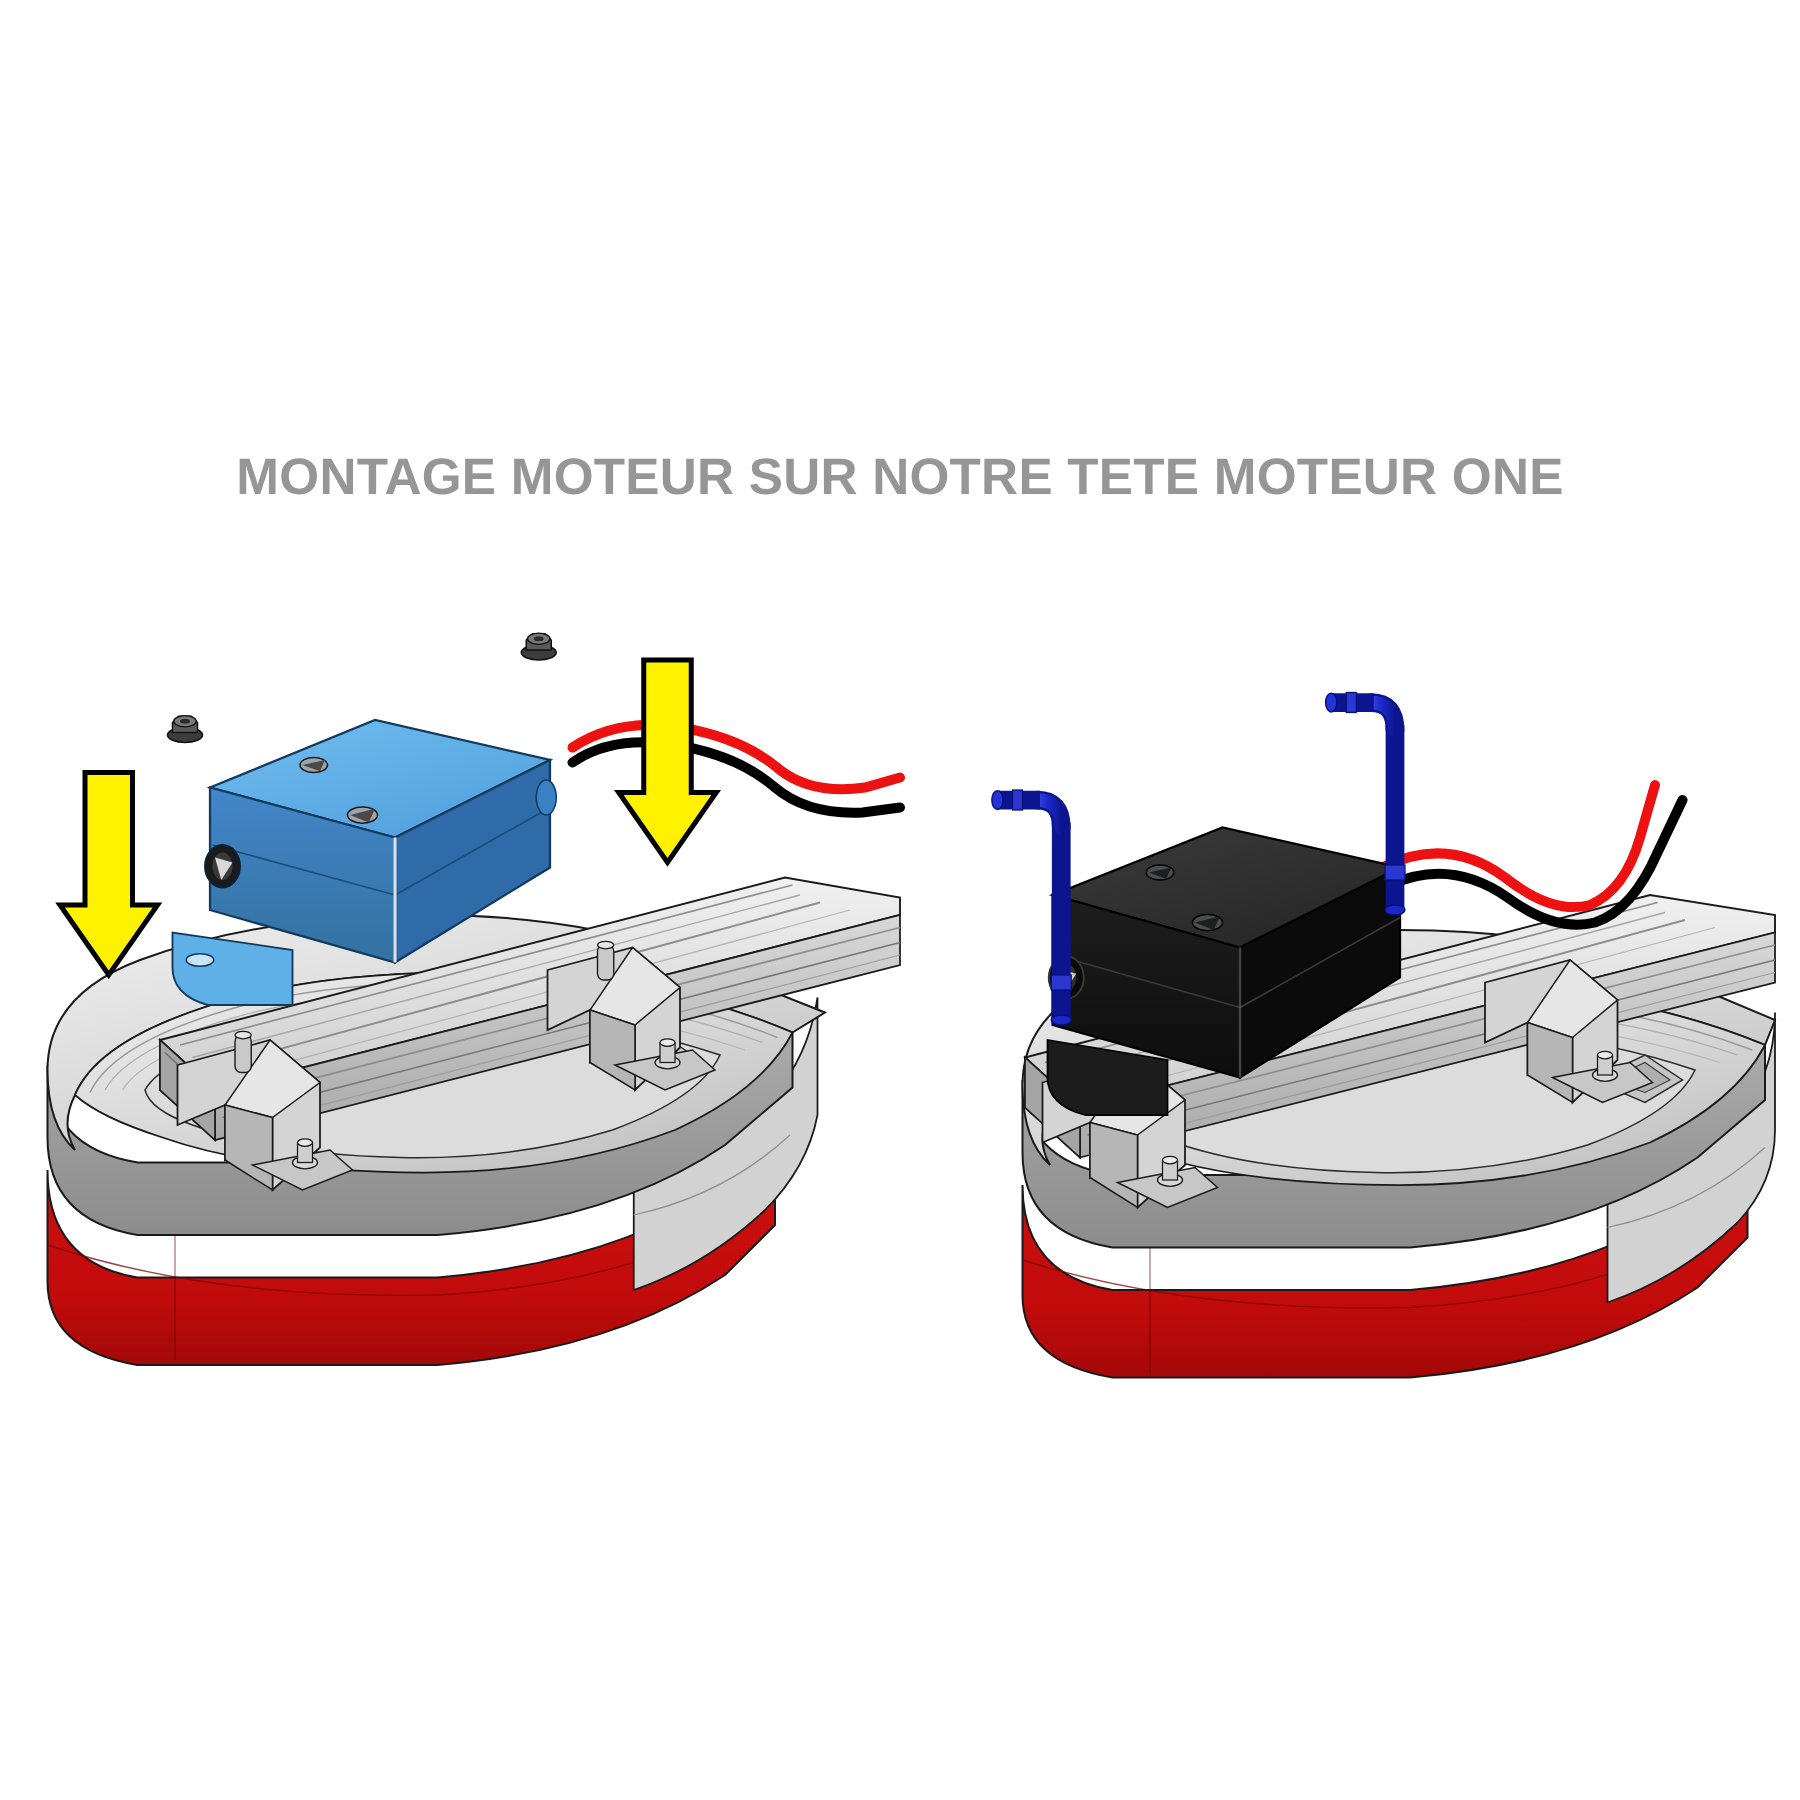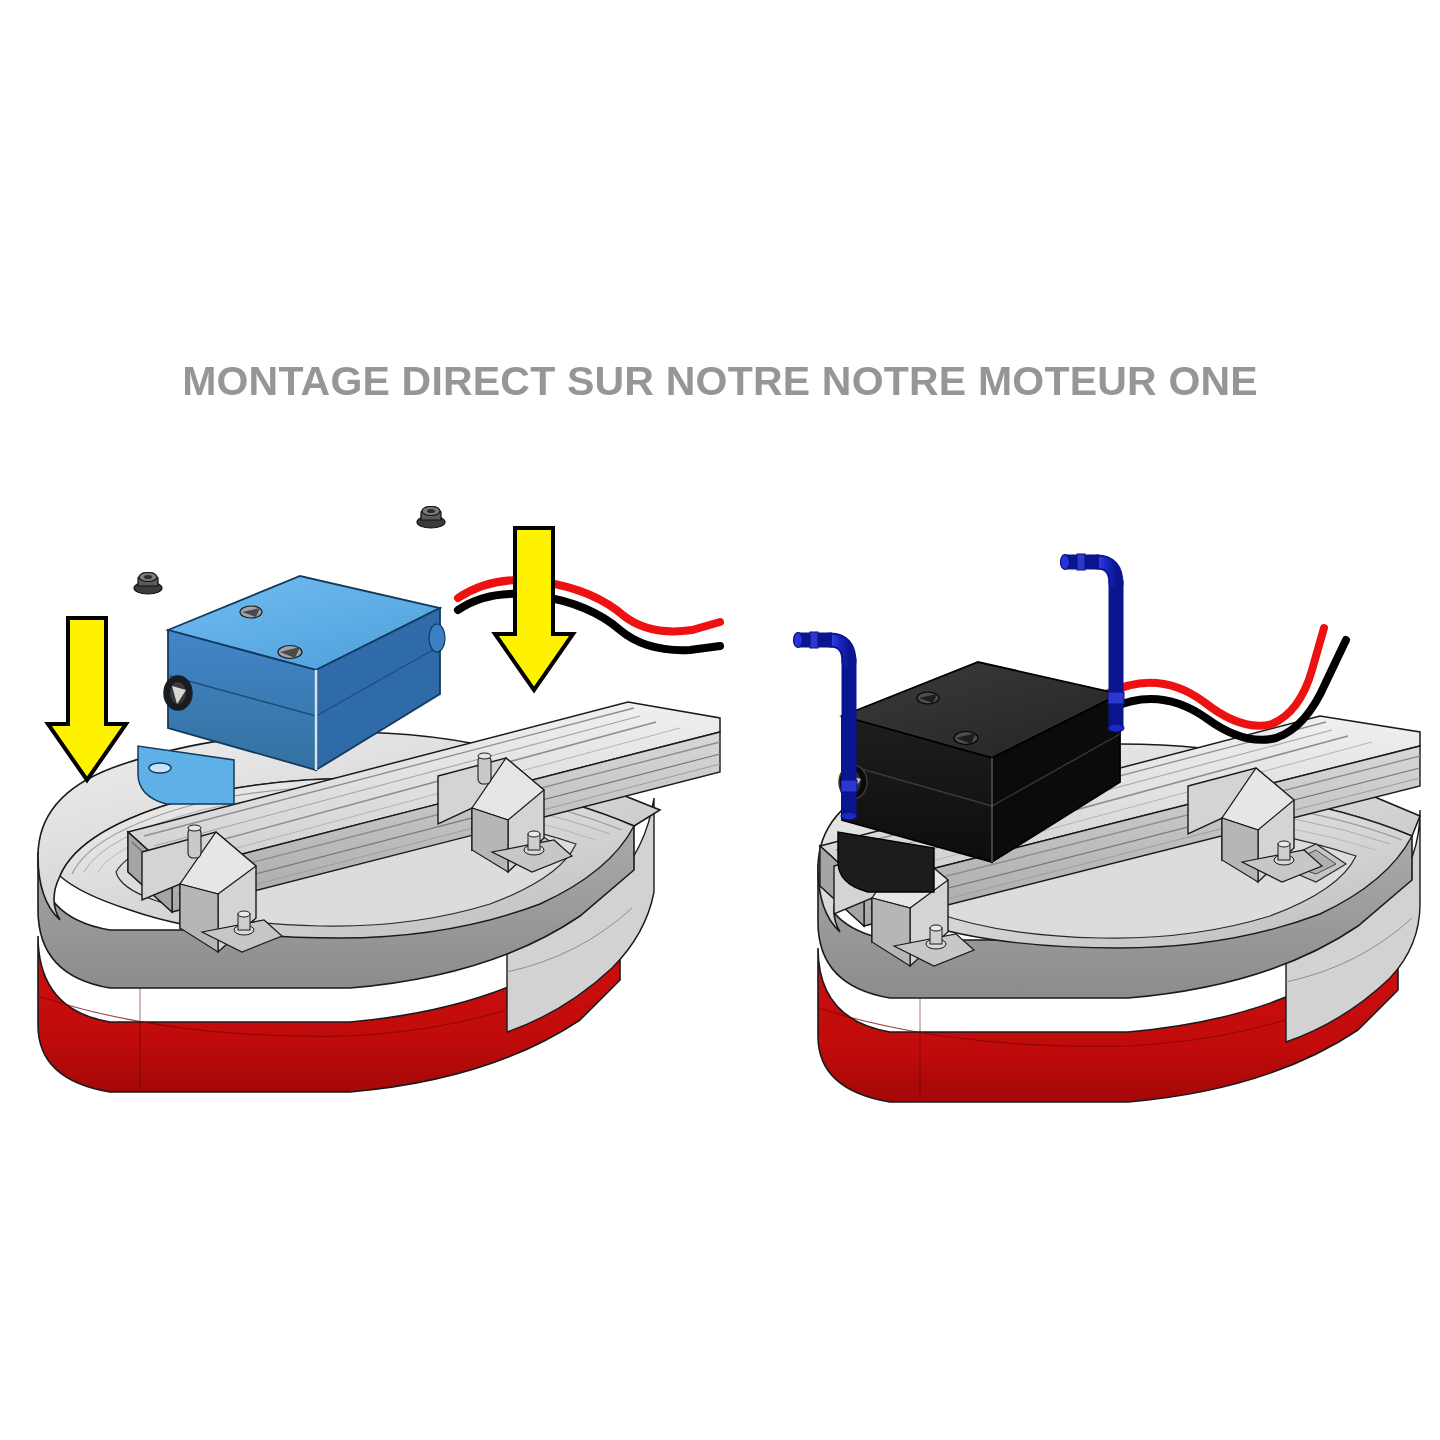--- a/index.html
+++ b/index.html
@@ -27,21 +27,21 @@
   #panel-left{left:20px;}
   #panel-right{left:720px;}
 
   .panel svg{display:block;width:700px;height:640px;overflow:visible;}
 </style>
 </head>
 <body>
 
 <div id="stage">
 
-  <div id="title">MONTAGE DIRECT SUR NOTRE NOTRE MOTEUR ONE</div>
+  <div id="title">MONTAGE MOTEUR SUR NOTRE TETE MOTEUR ONE</div>
 
   <div class="panel" id="panel-left">
     <svg viewBox="0 0 700 640" xmlns="http://www.w3.org/2000/svg">
       <defs>
         <linearGradient id="lg-rail-top" x1="0" y1="0" x2="0" y2="1">
           <stop offset="0%" stop-color="#F0F0F0"></stop>
             <stop offset="100%" stop-color="#CFCFCF"></stop>
         </linearGradient>
         <linearGradient id="lg-rail-face" x1="0" y1="0" x2="0" y2="1">
           <stop offset="0%" stop-color="#D8D8D8"></stop>

